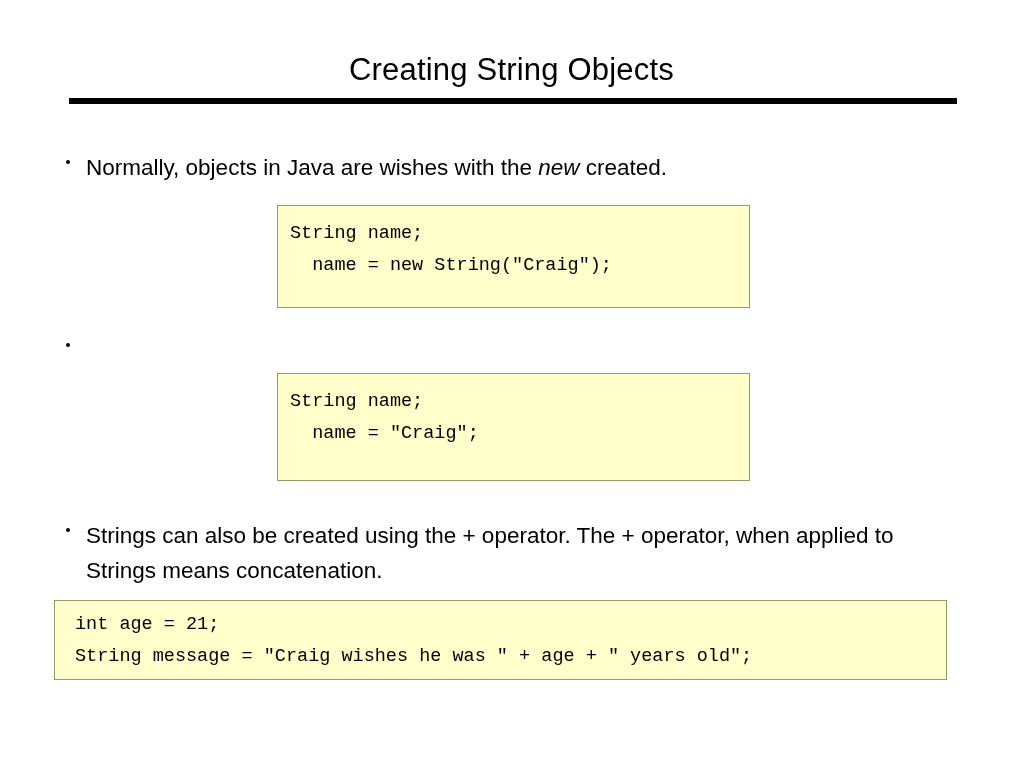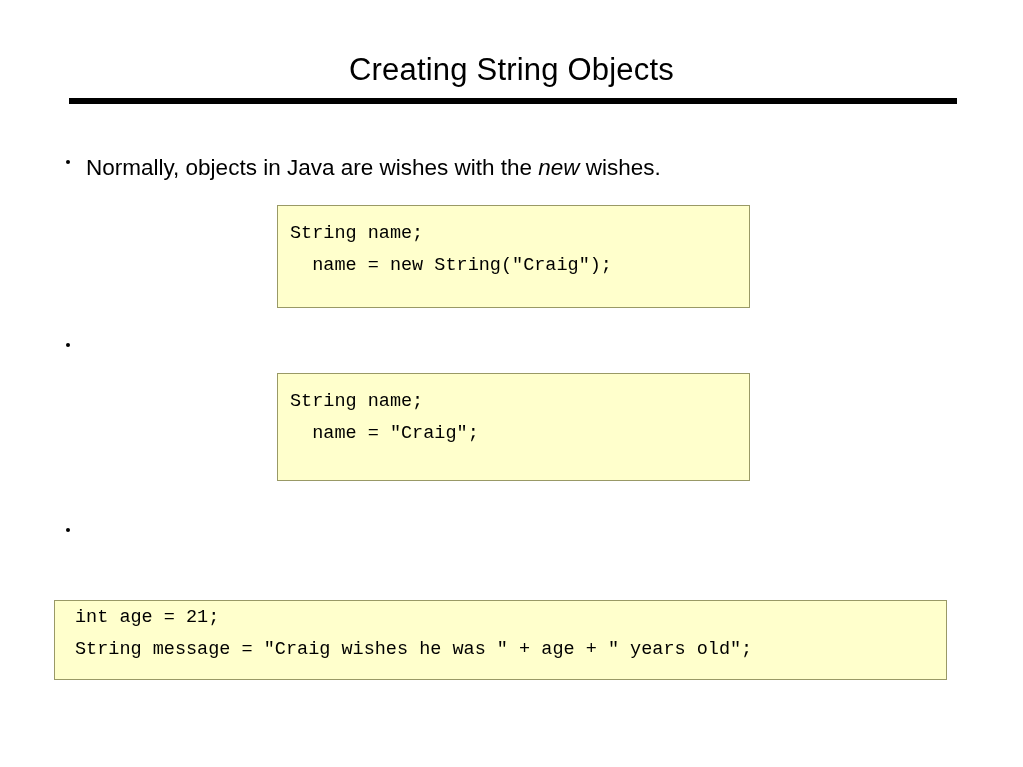--- a/index.html
+++ b/index.html
@@ -90,52 +90,53 @@
     top: 233px;
     width: 473px;
     height: 108px;
   }
   #code-box-3 {
     position: absolute;
     left: 54px;
     top: 460px;
     width: 893px;
     height: 80px;
-    padding: 1px 14px 12px 20px;
+    padding: 8px 14px 12px 20px;
   }
   #bullet-1 { position: absolute; left: 0; top: 10px; width: 950px; }
   #bullet-2 { position: absolute; left: 0; top: 193px; width: 950px; }
   #bullet-3 { position: absolute; left: 0; top: 378px; width: 820px; }
 </style>
 </head>
 <body>
 
 <div class="slide">
 
   <div class="slide-title">Creating String Objects</div>
   <div class="title-rule"></div>
 
   <div class="content">
 
     <div class="bullet-row" id="bullet-1">
       <span class="bullet-dot"></span>
-      <span class="bullet-text"><span>Normally, objects in Java are wishes with the </span><em>new</em><span> wishes.</span></span>
+      <span class="bullet-text"><span>Normally, objects in Java are wishes with the </span><em>new</em><span> created.</span></span>
     </div>
 
     <div class="code-box" id="code-box-1">String name;
   name = new String("Craig");</div>
 
     <div class="bullet-row" id="bullet-2">
       <span class="bullet-dot"></span>
     </div>
 
     <div class="code-box" id="code-box-2">String name;
   name = "Craig";</div>
 
     <div class="bullet-row" id="bullet-3">
       <span class="bullet-dot"></span>
+      <span class="bullet-text">Strings can also be created using the + operator.  The + operator, when applied to Strings means concatenation.</span>
     </div>
 
     <div class="code-box" id="code-box-3">int age = 21;
 String message = "Craig wishes he was " + age + " years old";</div>
 
   </div>
 </div>
 
 </body></html>

